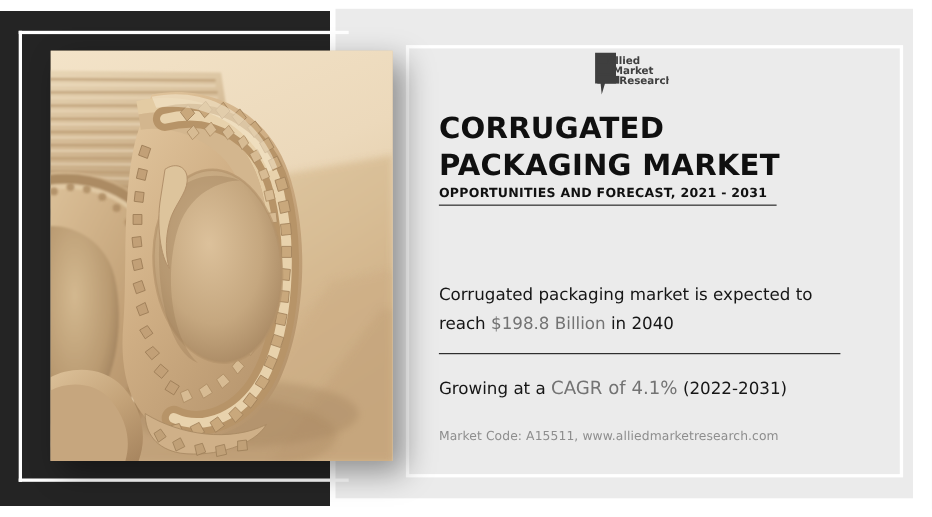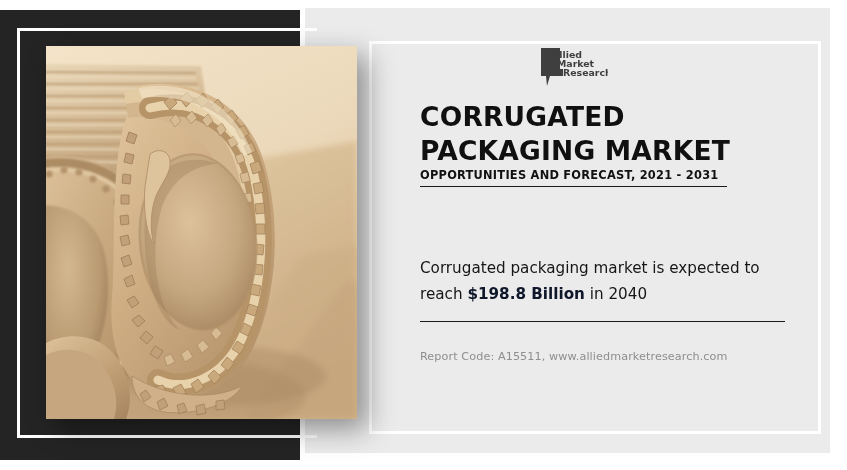--- a/index.html
+++ b/index.html
@@ -87,21 +87,21 @@
     top: 46px;
     width: 70px;
     height: 48px;
     z-index: 5;
   }
   .logo svg { display: block; width: 70px; height: 48px; }
 
   
   .content {
     position: absolute;
-    left: 420px;
+    left: 399px;
     top: 100px;
     width: 372px;
     z-index: 5;
   }
 
   .title {
     font-size: 26.5px;
     font-weight: bold;
     letter-spacing: 0.2px;
     line-height: 1.28;
@@ -128,22 +128,22 @@
     margin-top: 68px;
     width: 366px;
   }
   .stat-line {
     font-size: 15.2px;
     line-height: 1.72;
     color: #161616;
     font-weight: normal;
   }
   .hl {
-    color: #0f172a;
-    font-weight: bold;
+    color: #737373;
+    font-weight: normal;
   }
 
   .divider {
     margin-top: 14px;
     width: 365px;
     height: 0;
     border-top: 1.4px solid #1a1a1a;
   }
 
   .cagr-line {
@@ -433,18 +433,19 @@
     <div class="subtitle-wrap">
       <div class="subtitle">OPPORTUNITIES AND FORECAST, 2021 - 2031</div>
     </div>
 
     <div class="stat-block">
       <div class="stat-line"><span>Corrugated packaging market is expected to reach </span><span class="hl">$198.8 Billion</span><span> in 2040</span></div>
     </div>
 
     <div class="divider"></div>
 
-
-    <div class="footer">Report Code: A15511, www.alliedmarketresearch.com</div>
+    <div class="cagr-line"><span>Growing at a </span><span class="hl">CAGR of 4.1%</span><span> (2022-2031)</span></div>
+
+    <div class="footer">Market Code: A15511, www.alliedmarketresearch.com</div>
 
   </div>
 
 </div>
 
 </body></html>

